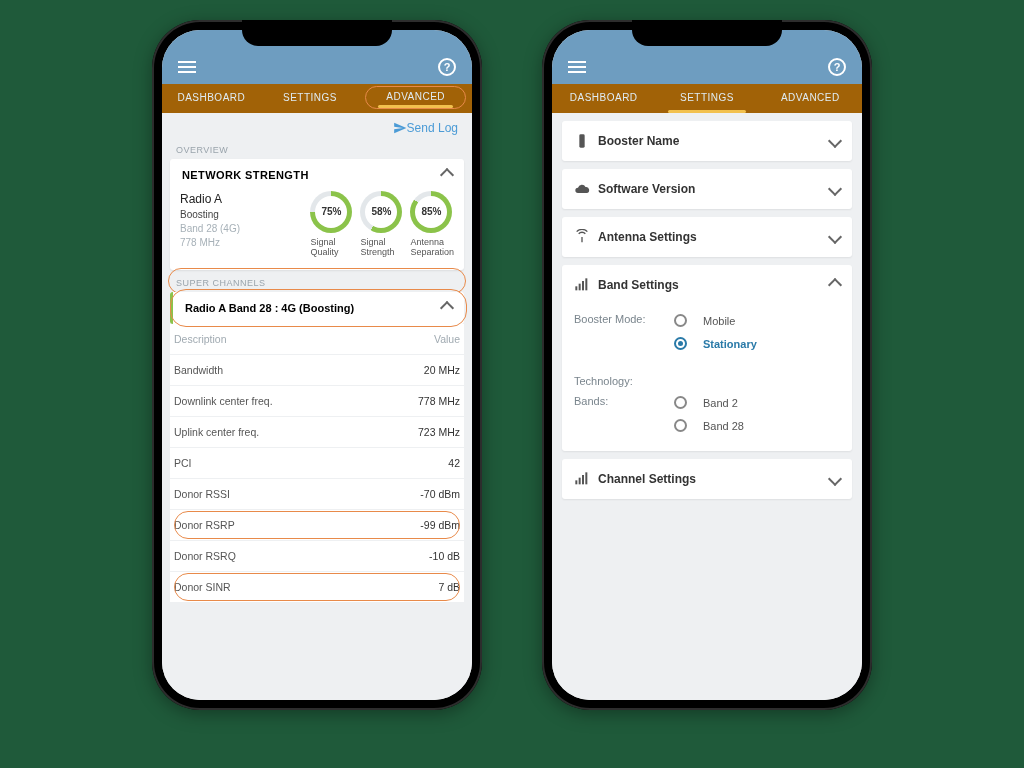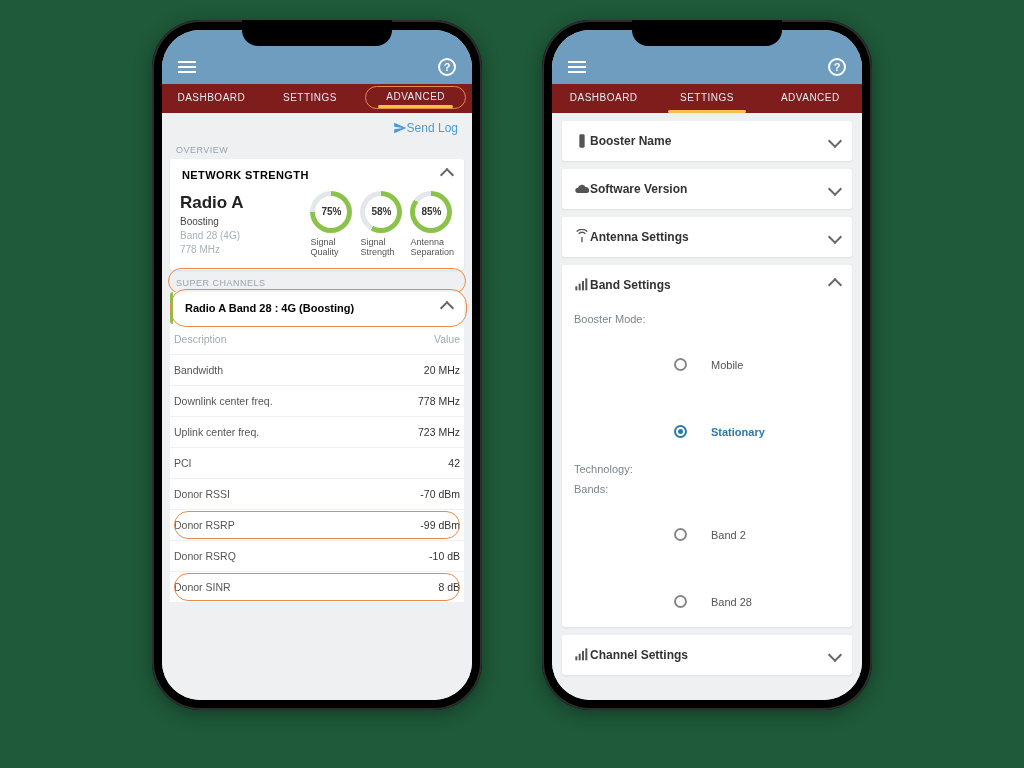--- a/index.html
+++ b/index.html
@@ -51,21 +51,21 @@
     height: 54px;
     display: flex;
     align-items: flex-end;
     justify-content: space-between;
     padding: 0 16px 8px 16px;
   }
   .hamburger span { display:block; width:18px; height:2px; background:#fff; margin:3px 0; }
   .helpbtn { width:18px; height:18px; border:2px solid #fff; border-radius:50%; display:flex; align-items:center; justify-content:center; font-size:11px; font-weight:bold; }
 
   .tabs {
-    background: #7f1d1d;
+    background: #a16207;
     display: flex;
     color: #e0ecf4;
     font-size: 10px;
     letter-spacing: .5px;
   }
   .tab { flex:1; text-align:center; padding:8px 0 10px; position:relative; }
   .tab.active::after {
     content:""; position:absolute; left:12%; right:12%; bottom:0; height:3px; background:#f2c14e; border-radius:2px;
   }
   .tab.highlight { border:1.5px solid #e88a4a; border-radius:14px; margin:2px 6px 4px; padding:4px 0 6px; }
@@ -78,45 +78,45 @@
   .sectionlabel { font-size:9px; color:#9aa4ac; letter-spacing:.5px; padding:8px 14px 4px; text-transform:uppercase; }
 
   .card { background:#fff; margin:0 8px; border-radius:3px; box-shadow:0 1px 2px rgba(0,0,0,.08); }
 
   .ns-head { display:flex; justify-content:space-between; align-items:center; padding:10px 12px 6px; font-size:11px; font-weight:bold; letter-spacing:.4px; }
   .chev { width:10px; height:10px; border-right:2px solid #666; border-bottom:2px solid #666; transform:rotate(-135deg); }
   .chev.down { transform:rotate(45deg); }
 
   .ns-body { display:flex; align-items:flex-start; padding:4px 10px 12px; gap:6px; }
   .ns-left { font-size:10px; color:#444; line-height:1.4; }
-  .ns-left .title { font-size:17px; font-weight:700; color:#222; }
+  .ns-left .title { font-size:12px; font-weight:400; color:#222; }
   .ns-left .muted { color:#a7b1b8; }
   .gauges { display:flex; gap:8px; margin-left:auto; }
   .gauge { display:flex; flex-direction:column; align-items:flex-start; font-size:9px; color:#555; line-height:1.15; }
   .ring { width:42px; height:42px; border-radius:50%; position:relative; margin-bottom:4px; }
   .ring::after { content:""; position:absolute; inset:5px; background:#fff; border-radius:50%; }
   .ring span { position:absolute; inset:0; display:flex; align-items:center; justify-content:center; font-size:10px; font-weight:600; color:#333; z-index:1; }
 
   .sc-head { margin:0 8px; padding:10px 12px; background:#fff; border-radius:3px; font-size:11px; font-weight:600; display:flex; justify-content:space-between; align-items:center; border-left:3px solid #8bc34a; position:relative; }
   .hl { position:absolute; inset:-3px; border:1.5px solid #e88a4a; border-radius:16px; pointer-events:none; }
 
   .kv { background:#fff; margin:0 8px; font-size:10.5px; }
   .kv-head, .kv-row { display:flex; justify-content:space-between; padding:9px 4px; border-bottom:1px solid #eef0f2; position:relative; }
   .kv-head { color:#a0aab1; }
   .kv-row .k { color:#555; }
   .kv-row .v { color:#333; }
   .rowhl { position:absolute; left:4px; right:4px; top:1px; bottom:1px; border:1.5px solid #e88a4a; border-radius:14px; pointer-events:none; }
 
   
   .acc-item { background:#fff; margin:8px 10px 0; border-radius:3px; box-shadow:0 1px 2px rgba(0,0,0,.07); }
-  .acc-head { display:flex; align-items:center; gap:0; padding:12px; font-size:12px; font-weight:600; color:#333; }
+  .acc-head { display:flex; align-items:center; gap:8px; padding:12px; font-size:12px; font-weight:600; color:#333; }
   .acc-head .spacer { flex:1; }
   .acc-head .ic { width:16px; height:16px; display:flex; align-items:center; justify-content:center; color:#555; }
   .acc-body { padding:4px 12px 14px 12px; font-size:11px; color:#555; }
-  .radio-row { display:flex; align-items:center; gap:24px; padding:5px 0;margin-top:44px; }
+  .radio-row { display:flex; align-items:center; gap:16px; padding:5px 0; }
   .radio { width:13px; height:13px; border:2px solid #888; border-radius:50%; position:relative; }
   .radio.sel { border-color:#2a7aa8; }
   .radio.sel::after { content:""; position:absolute; inset:2px; background:#2a7aa8; border-radius:50%; }
   .bluelbl { color:#2a7aa8; font-weight:600; }
   .check { color:#1a8e6b; font-size:18px; font-weight:bold; margin-left:4px; transform:translateY(-2px); }
   .subgrp { display:flex; gap:20px; align-items: flex-start;}
   .subgrp .col2 { flex:1; }
   .lbl { color:#7a858d; font-size:11px; padding-top:4px; min-width: 80px;}
 </style>
 </head>
@@ -227,21 +227,21 @@
               <span class="k">Donor RSRP</span>
               <span class="v">-99 dBm</span>
               <div class="rowhl"></div>
             </div>
             <div class="kv-row">
               <span class="k">Donor RSRQ</span>
               <span class="v">-10 dB</span>
             </div>
             <div class="kv-row">
               <span class="k">Donor SINR</span>
-              <span class="v">8 dB</span>
+              <span class="v">7 dB</span>
               <div class="rowhl"></div>
             </div>
           </div>
       </div>
     </div>
   </div>
 </div>
 
 <div class="phone">
   <div class="notch"></div>

